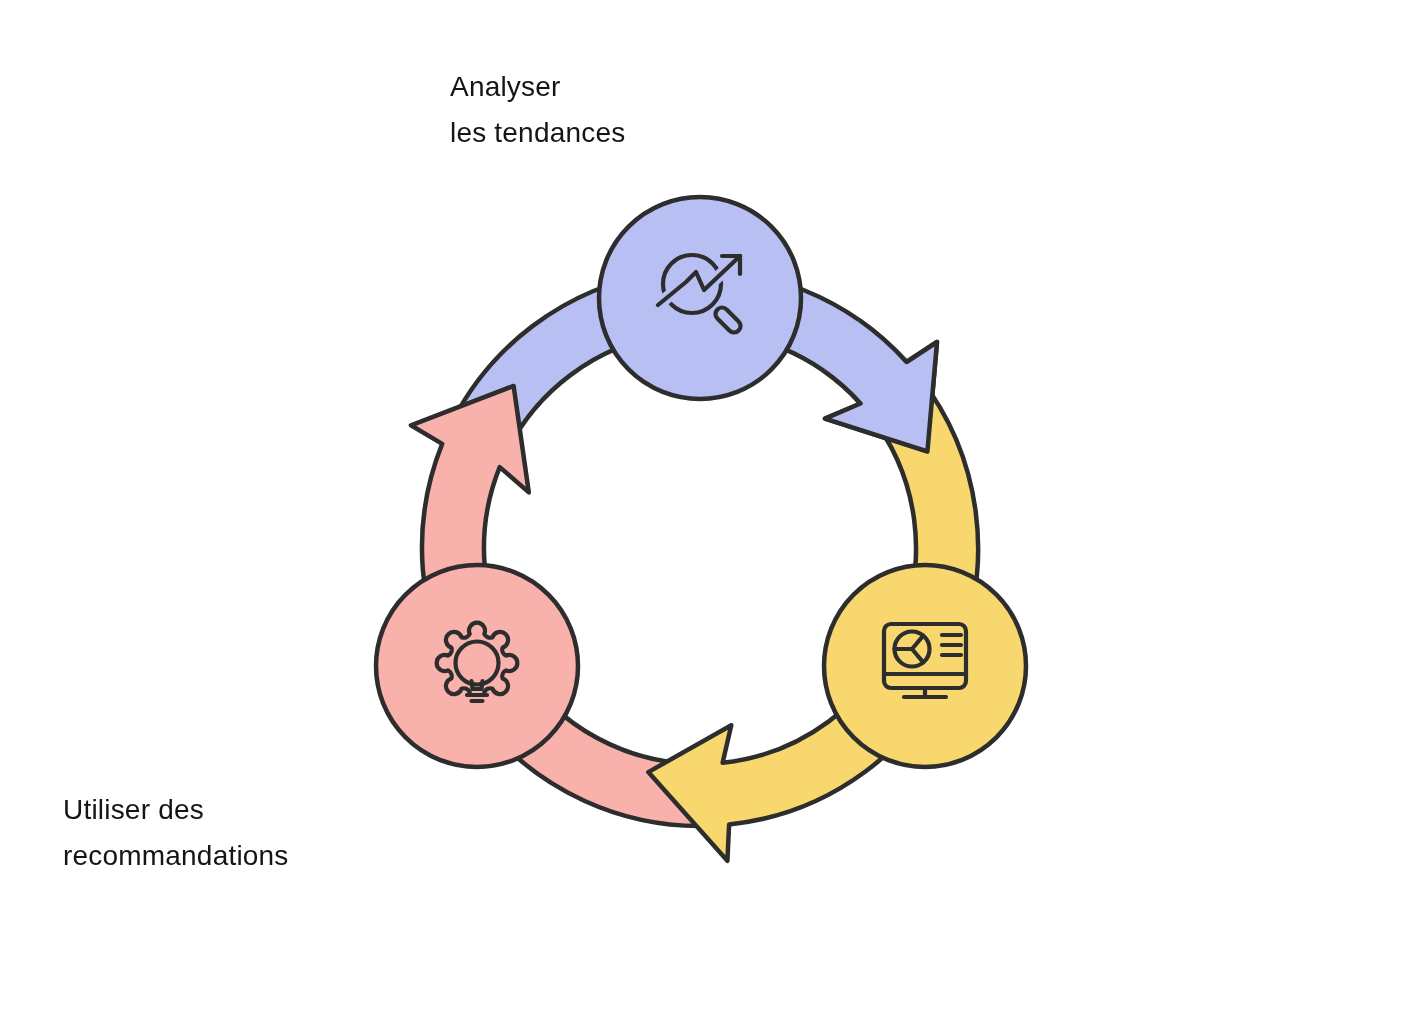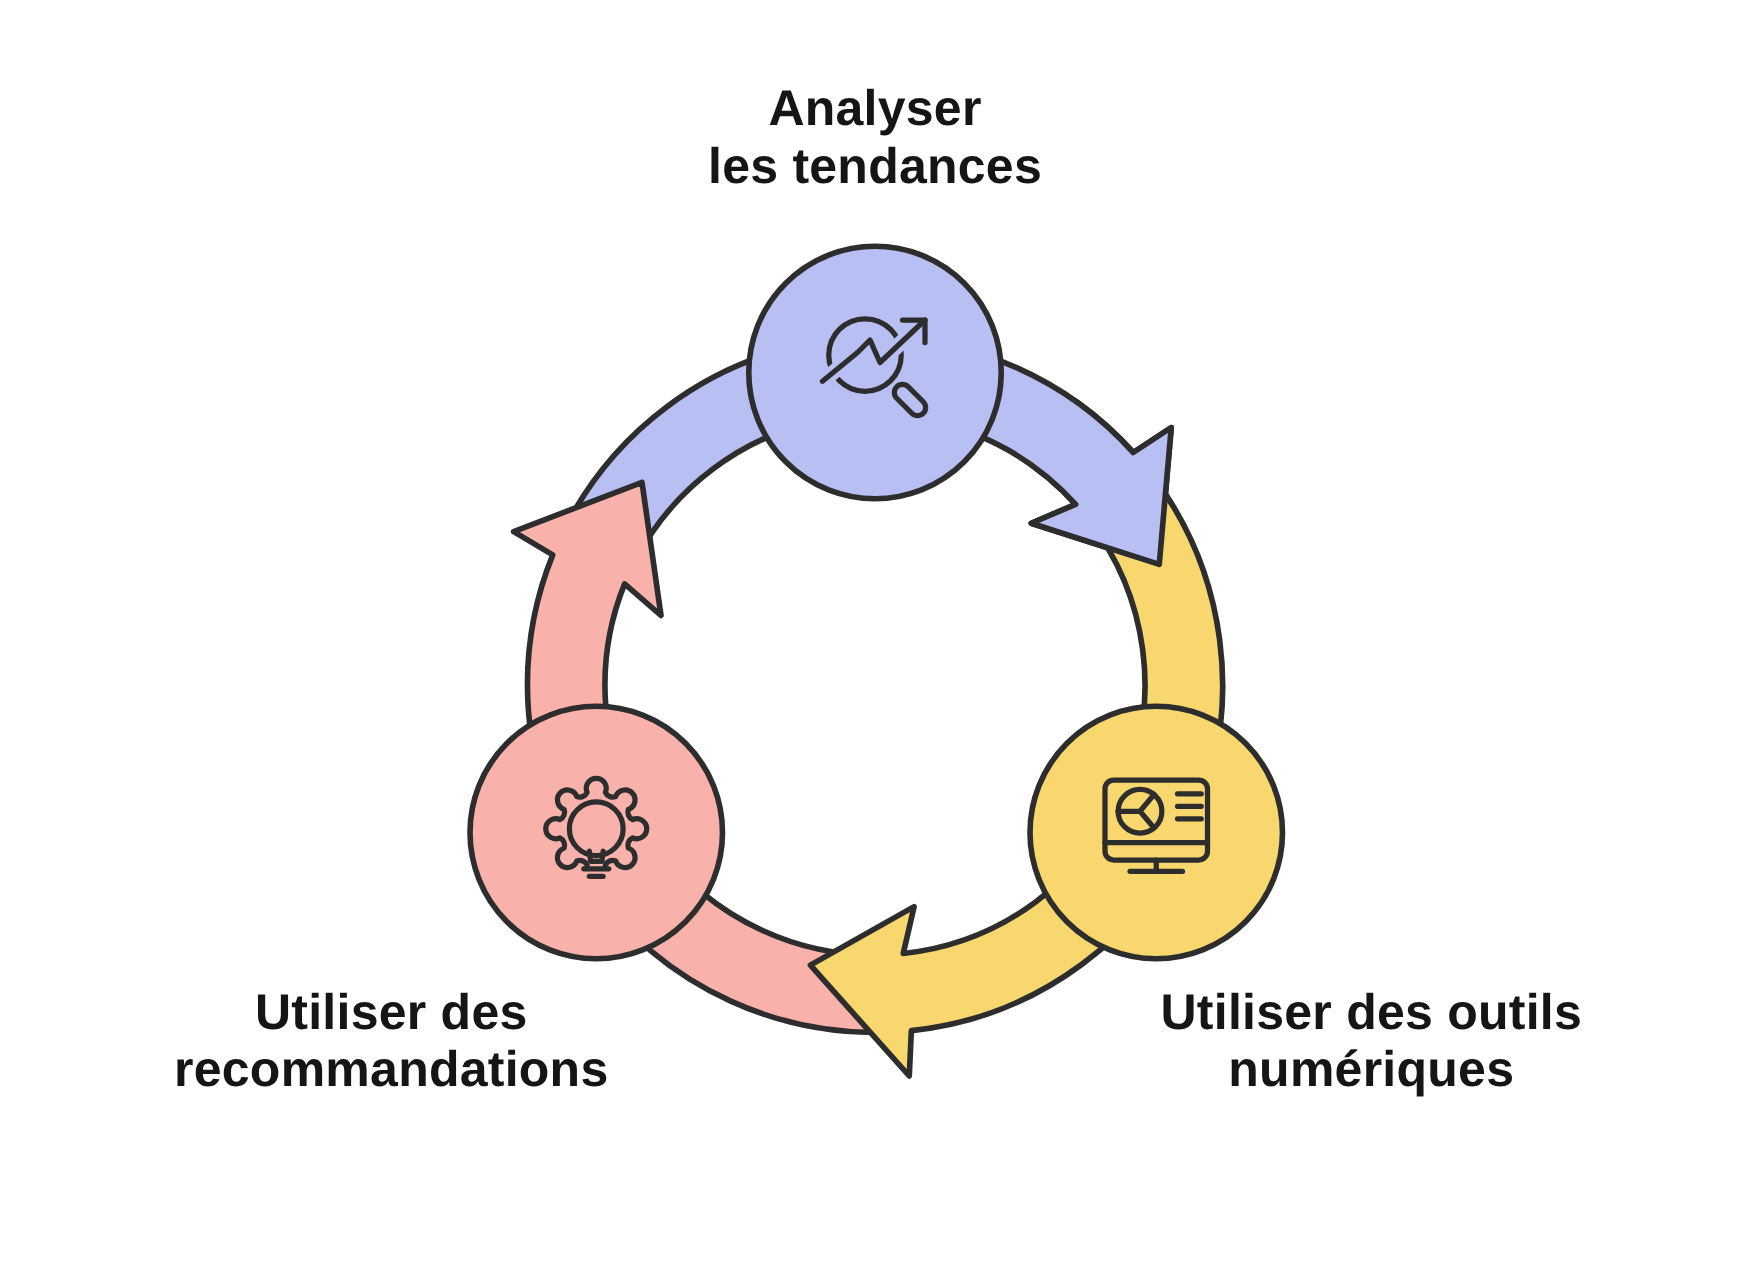--- a/index.html
+++ b/index.html
@@ -8,24 +8,24 @@
     width: 1401px;
     height: 1016px;
     background: #ffffff;
     overflow: hidden;
     font-family: "Liberation Sans", sans-serif;
   }
   .canvas svg { position: absolute; left: 0; top: 0; }
   .node-label {
     position: absolute;
     width: 500px;
-    text-align: center;
+    text-align: left;
     white-space: pre-line;
-    font-size: 40px;
-    font-weight: 700;
+    font-size: 28px;
+    font-weight: 400;
     line-height: 46px;
     color: #151515;
     letter-spacing: 0.2px;
   }
   .label-top    { left: 450px; top: 64px;  }
   .label-left   { left: 63px;  top: 787px; }
   .label-right  { left: 847px; top: 787px; }
   .arrow  { stroke: #2d2d2d; stroke-width: 4.5; stroke-linejoin: round; }
   .nodecircle { stroke: #2d2d2d; stroke-width: 4.5; }
   .ink { stroke: #2d2d2d; fill: none; stroke-width: 4.2; stroke-linecap: round; stroke-linejoin: round; }
@@ -83,18 +83,16 @@
         A 6.5,6.5 0 0 0 25.7,12.5  A 8,8 0 1 1 15.5,22.7
         A 6.5,6.5 0 0 0 7.3,26.1"></path>
       <circle class="ink" cx="0" cy="-3" r="21.5"></circle>
       <path class="ink" d="M -5.5,15 L -4.5,23 H 4.5 L 5.5,15"></path>
       <path class="ink" d="M -10,29 H 10 M -5.5,35 H 5.5"></path>
     </g>
   </svg>
 
   <div class="node-label label-top">Analyser
 les tendances</div>
-  <div class="node-label label-right">Utiliser des outils
-numériques</div>
   <div class="node-label label-left">Utiliser des
 recommandations</div>
 
 </div>
 
 </body></html>

